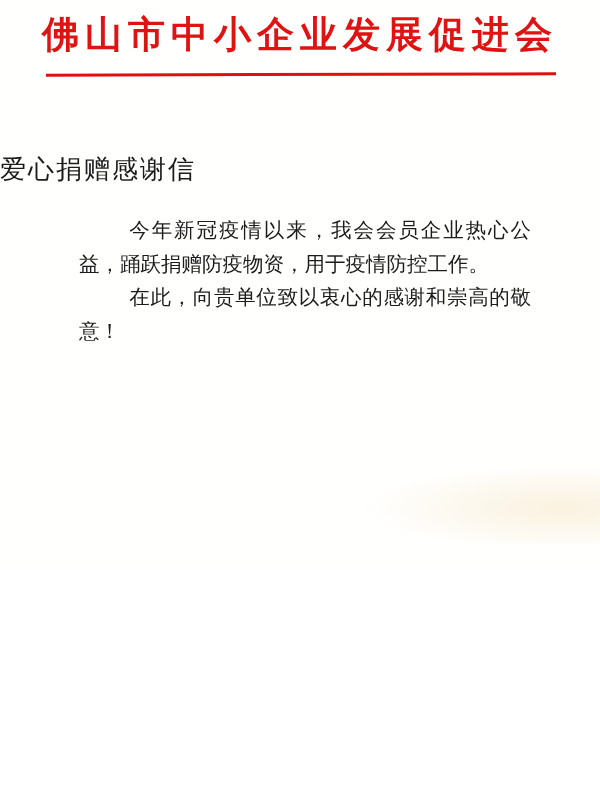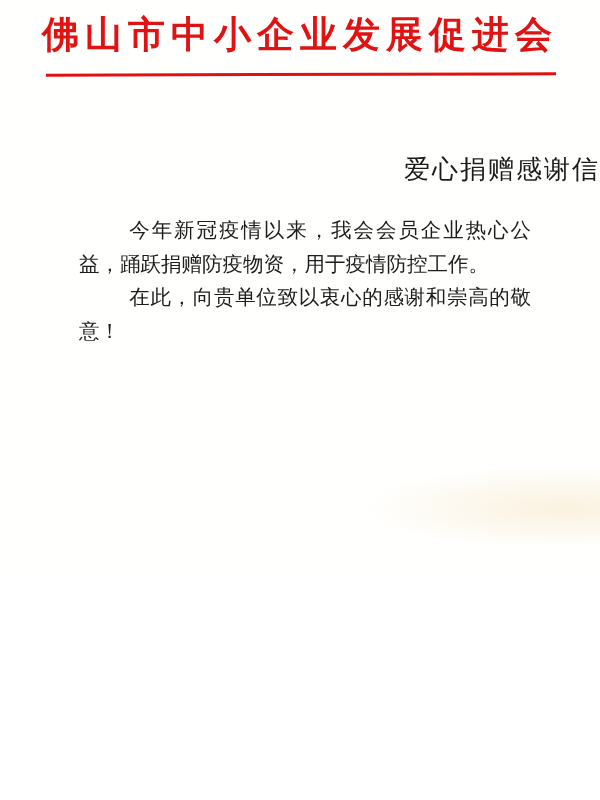--- a/index.html
+++ b/index.html
@@ -51,21 +51,21 @@
     letter-spacing: 2px;
     color: #1b1b1b;
     white-space: nowrap;
   }
   .subtitle {
     position: absolute;
     top: 152px;
     left: 0;
     right: 0;
     margin: 0;
-    text-align: right;
+    text-align: left;
     font-size: 26px;
     font-weight: 400;
     letter-spacing: 2px;
     color: #1b1b1b;
     white-space: nowrap;
   }
   
   .body-block {
     position: absolute;
     top: 214px;

